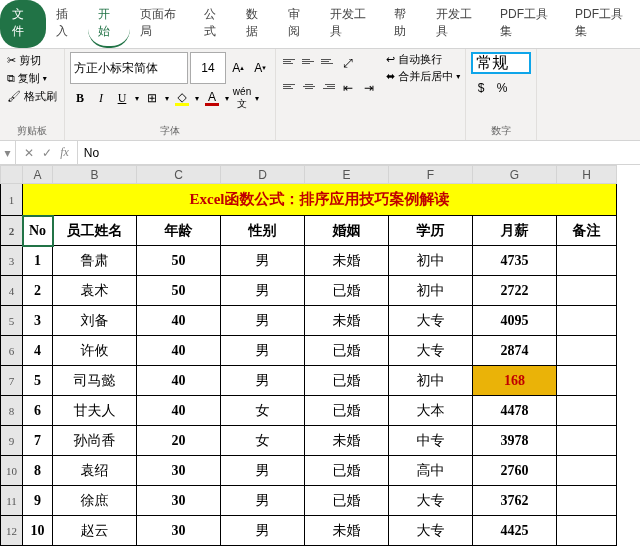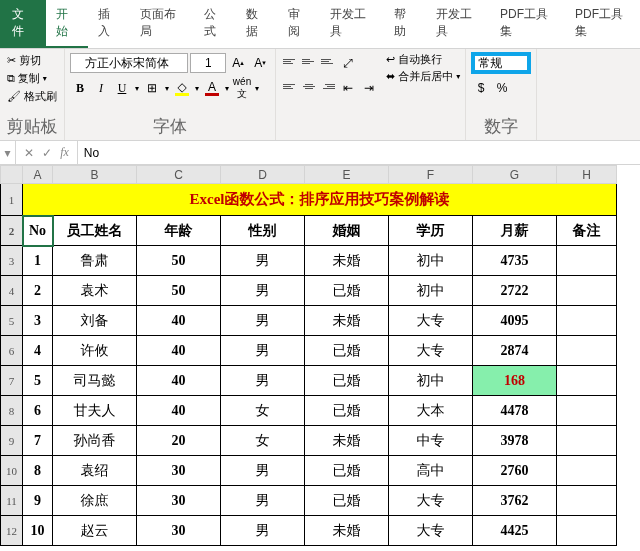--- a/index.html
+++ b/index.html
@@ -1,56 +1,56 @@
 <!DOCTYPE html>
 <html><head>
 <meta charset="utf-8">
 <style>
 * { box-sizing: border-box; margin: 0; padding: 0; }
 body { font-family: "Microsoft YaHei", sans-serif; font-size: 12px; background: #fff; width: 640px; height: 551px; overflow: hidden; }
 
 
 .ribbon-tabs { display: flex; background: #fff; border-bottom: 1px solid #d4d4d4; font-size: 12px; }
-.tab { padding: 6px 10px; cursor: pointer; color: #444; }
+.tab { padding: 6px 10px; cursor: pointer; color: #444; border-radius: 19px; }
 .tab.file { background: #217346; color: #fff; padding: 6px 12px; }
 .tab.active { border-bottom: 2px solid #217346; color: #217346; font-weight: 500; }
 
 
 .ribbon { display: flex; background: #f3f2f1; border-bottom: 1px solid #d4d4d4; height: 92px; }
 .group { display: flex; flex-direction: column; justify-content: space-between; padding: 3px 5px 2px; border-right: 1px solid #e1dfdd; }
-.group-label { text-align: center; font-size: 17px; color: #666; padding-top: 2px; }
+.group-label { text-align: center; font-size: 10px; color: #666; padding-top: 2px; }
 .group-body { display: flex; flex: 1; align-items: flex-start; gap: 3px; }
 
 .paste-btn { display: flex; flex-direction: column; align-items: center; gap: 2px; padding: 2px; cursor: pointer; }
 .paste-icon { width: 28px; height: 32px; background: linear-gradient(#fff 30%, #f9d978 30%); border: 1px solid #ccc; border-radius: 2px; position: relative; }
 .paste-icon::before { content:""; position:absolute; top:-3px; left:6px; width:14px; height:6px; background:#888; border-radius:2px; }
 .clip-stack { display: flex; flex-direction: column; gap: 1px; font-size: 11px; }
 .clip-stack div { display: flex; align-items: center; gap: 3px; cursor: pointer; padding: 1px 2px; }
 
 .font-col { display: flex; flex-direction: column; gap: 3px; }
 .font-row1 { display: flex; gap: 2px; align-items: center; }
-.font-select { height: 20px; border: 1px solid #ababab; font-size: 12px; padding: 0 14px; background: #fff; }
+.font-select { height: 32px; border: 1px solid #ababab; font-size: 12px; padding: 0 3px; background: #fff; }
 .font-name { width: 118px; }
 .font-size { width: 36px; text-align: center; }
 .tiny-btn { width: 20px; height: 22px; border: 1px solid transparent; background: transparent; display: inline-flex; align-items: center; justify-content: center; cursor: pointer; font-size: 12px; }
 .font-row2 { display: flex; gap: 1px; align-items: center; }
 .bold { font-weight: bold; font-family: "Times New Roman"; }
 .italic { font-style: italic; font-family: "Times New Roman"; }
 .under { text-decoration: underline; font-family: "Times New Roman"; }
 .color-bar { display: inline-block; width: 14px; border-bottom: 3px solid; line-height: 12px; text-align: center; }
 
 .align-col { display: flex; flex-direction: column; gap: 3px; }
 .align-row { display: flex; gap: 1px; }
 .align-btn { width: 18px; height: 18px; display: flex; flex-direction: column; justify-content: center; gap: 1px; padding: 2px; cursor: pointer; }
 .align-btn span { height: 1px; background: #555; display: block; }
 .wrap-merge { display: flex; flex-direction: column; gap: 2px; font-size: 11px; margin-left: 4px; }
 .wrap-merge div { display: flex; align-items: center; gap: 3px; cursor: pointer; }
 
 .numfmt { display: flex; flex-direction: column; gap: 3px; }
-.numfmt-select { width: 60px; height: 22px; border: 4px solid #0ea5e9; font-size: 12px; padding: 0 3px; background: #fff; }
+.numfmt-select { width: 60px; height: 22px; border: 2px solid #0ea5e9; font-size: 16px; padding: 0 3px; background: #fff; }
 .numfmt-row { display: flex; gap: 1px; }
 
 
 .formula-bar { display: flex; border-bottom: 1px solid #d4d4d4; height: 24px; align-items: stretch; background: #fff; }
 .name-box { width: 86px; border-right: 1px solid #d4d4d4; display: flex; align-items: center; padding: 0 6px; font-size: 12px; }
 .name-drop { width: 16px; border-right: 1px solid #d4d4d4; display:flex; align-items:center; justify-content:center; color:#888; cursor:pointer; }
 .fx-btns { display: flex; align-items: center; gap: 8px; padding: 0 8px; border-right: 1px solid #d4d4d4; color: #888; font-size: 12px; }
 .fx-btns span { cursor: pointer; }
 .fx-label { font-style: italic; font-family: serif; }
 .formula-input { flex: 1; padding: 0 6px; display: flex; align-items: center; font-size: 12px; }
@@ -62,30 +62,30 @@
 .sheet th { background: #e6e6e6; color: #555; font-weight: normal; height: 18px; }
 .sheet .rowh { background: #e6e6e6; color: #555; font-size: 11px; }
 .sheet th.colA { width: 30px; }
 .sheet th.colW { width: 84px; }
 .sheet th.colH { width: 60px; }
 .corner { background: #e6e6e6; width: 22px; }
 
 .data td { border: 1px solid #000; height: 30px; font-size: 14px; font-family: "SimSun", serif; }
 .title-row td.merge { background: #ffff00; color: #c00000; font-weight: bold; font-size: 15px; height: 32px; }
 .header-row td { font-weight: bold; }
-.hl-cell { background: #86efac; color: #c00000; font-weight: bold; }
+.hl-cell { background: #eab308; color: #c00000; font-weight: bold; }
 .sel-cell { outline: 2px solid #217346; outline-offset: -1px; }
 </style>
 </head>
 <body>
 
 <div class="ribbon-tabs">
   <div class="tab file">文件</div>
-  <div class="tab active">开始</div>
-    <div class="tab">插入</div>
+  <div class="tab">插入</div>
+    <div class="tab active">开始</div>
     <div class="tab">页面布局</div>
     <div class="tab">公式</div>
     <div class="tab">数据</div>
     <div class="tab">审阅</div>
     <div class="tab">开发工具</div>
     <div class="tab">帮助</div>
     <div class="tab">开发工具</div>
     <div class="tab">PDF工具集</div>
     <div class="tab">PDF工具集</div>
 </div>

